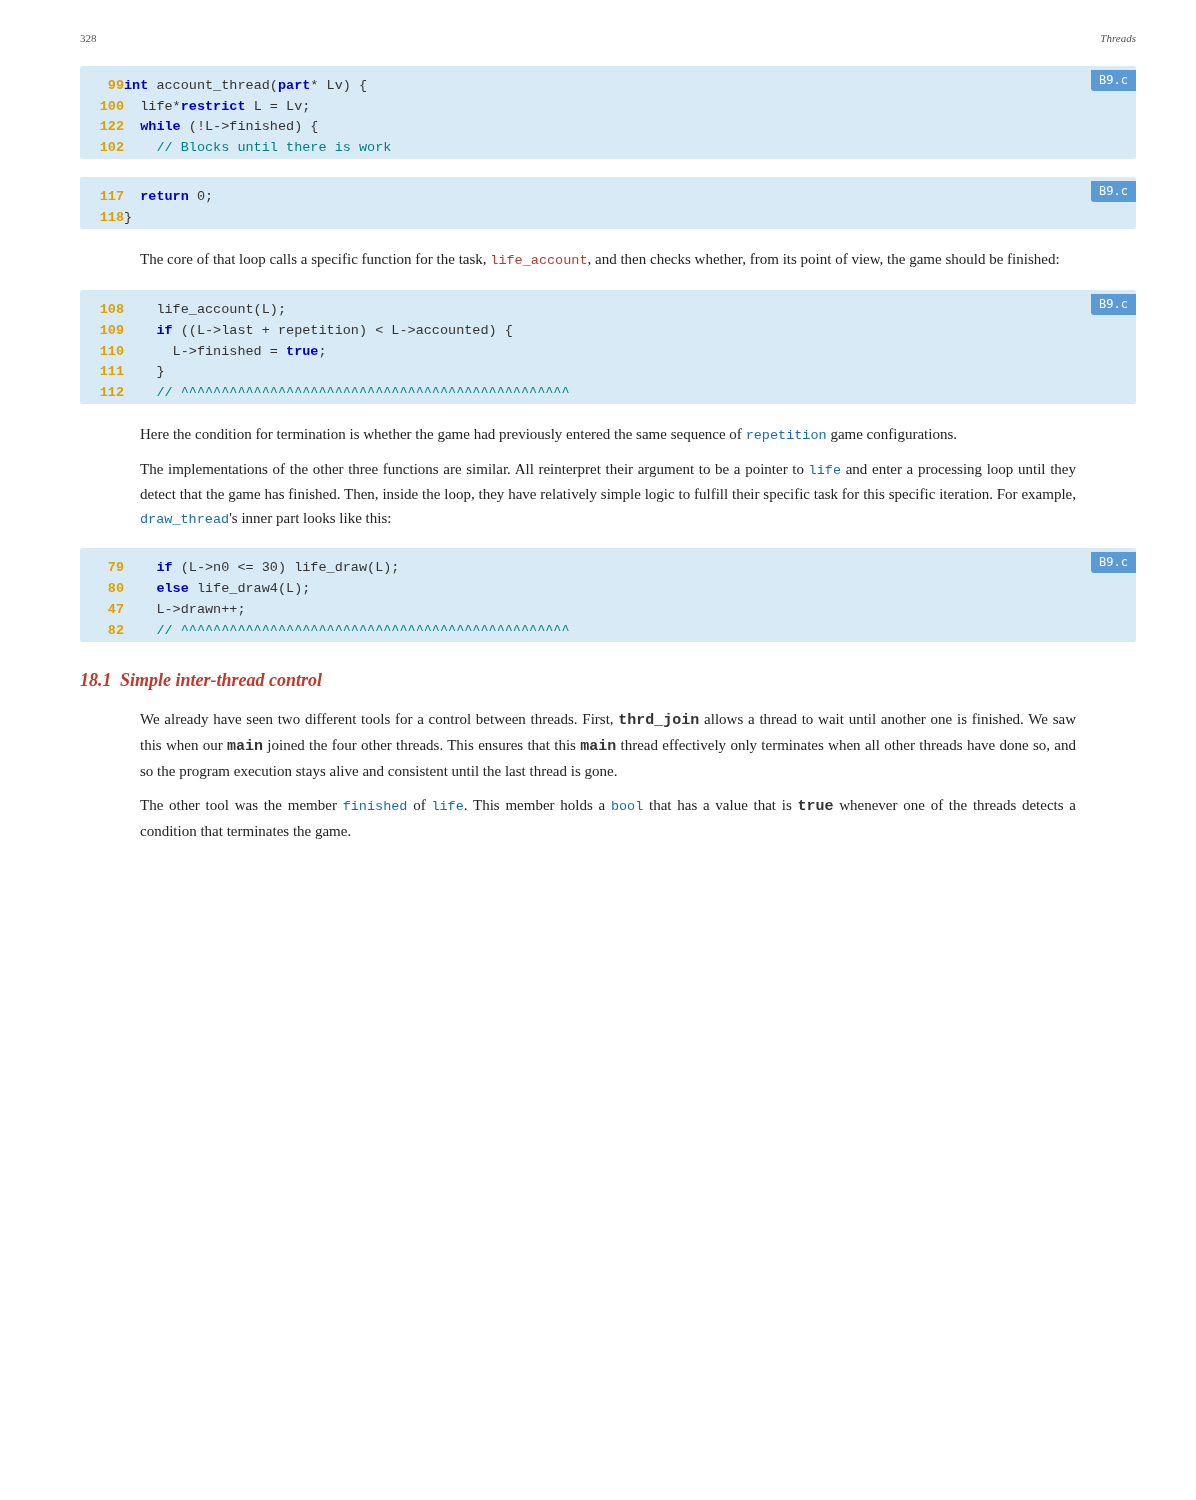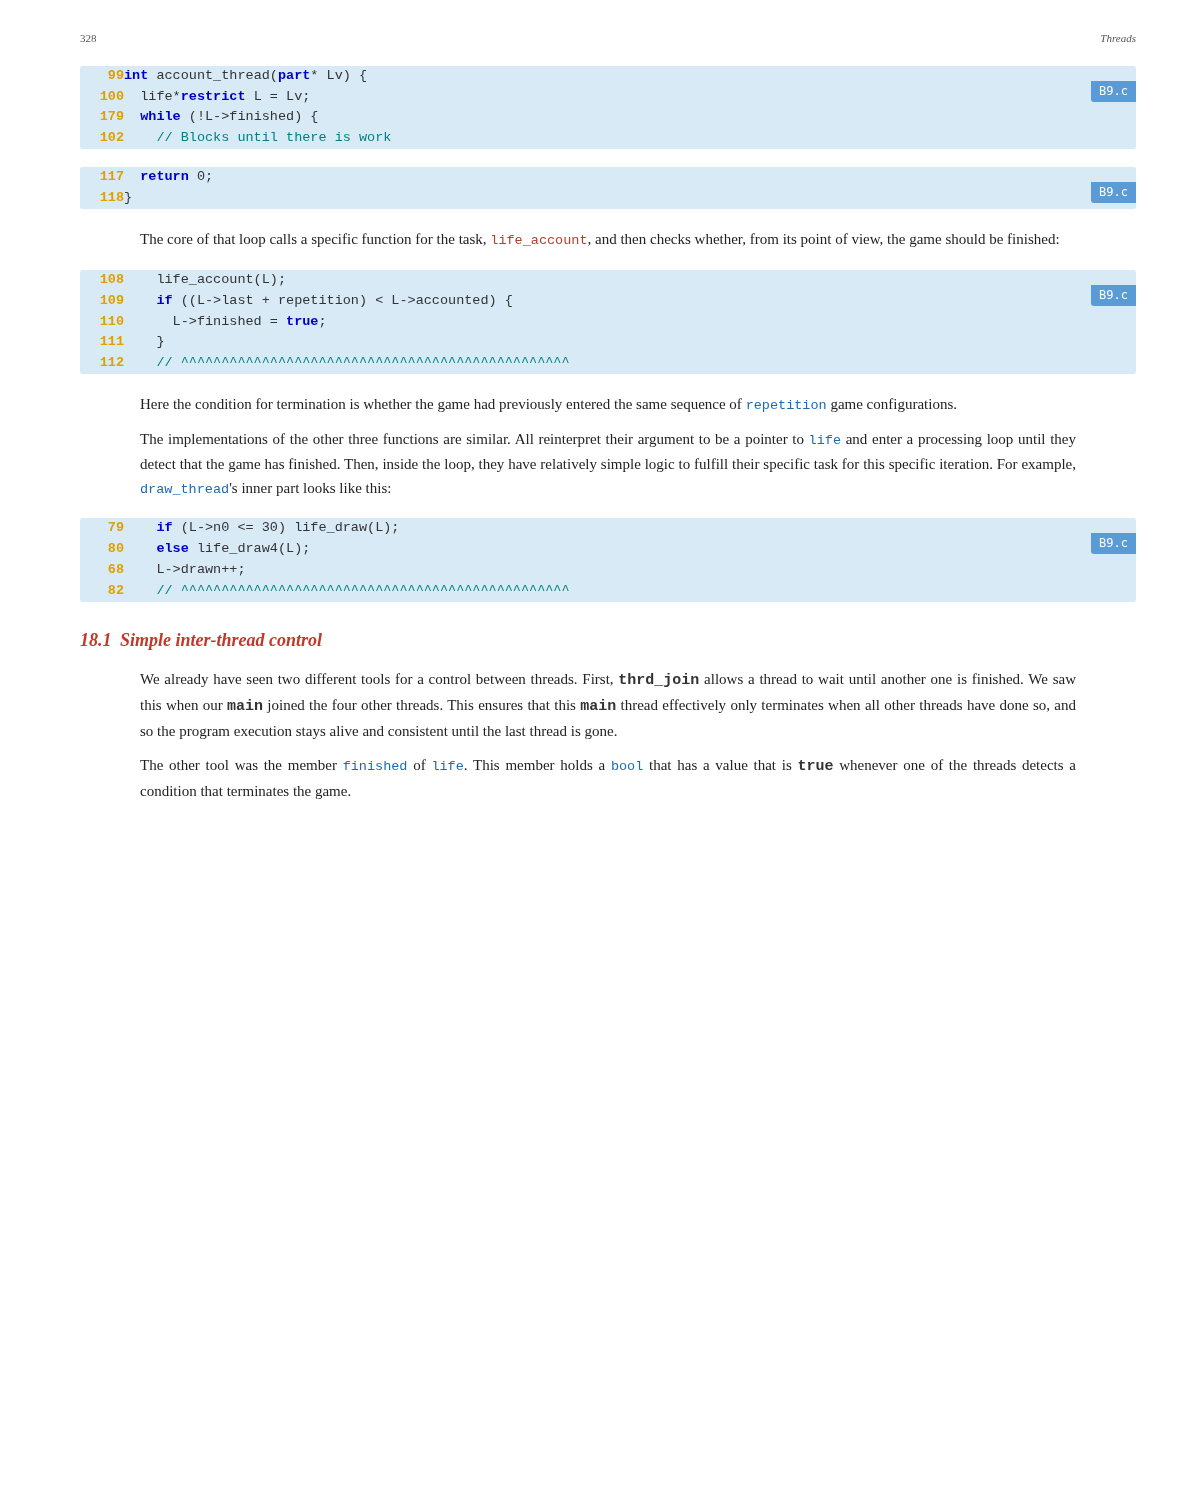--- a/index.html
+++ b/index.html
@@ -26,21 +26,21 @@
     .code-block {
       background: #d9eaf7;
       border-radius: 2px;
       margin: 18px 0 18px 0;
       position: relative;
       padding: 0;
       overflow: hidden;
     }
     .code-block-label {
       position: absolute;
-      top: 15px; right: 0;
+      top: 4px; right: 0;
       background: #5b9bd5;
       color: #fff;
       font-size: 12px;
       font-family: monospace;
       padding: 1px 8px;
       border-bottom-left-radius: 3px;
     }
     .code-table {
       width: 100%;
       border-collapse: collapse;
@@ -59,21 +59,21 @@
       color: #e0a000;
       font-weight: bold;
       user-select: none;
       white-space: nowrap;
     }
     .line-code-col {
       padding: 2px 12px 2px 0;
       white-space: pre;
       color: #333;
     }
-    .code-table tr:first-child td { }
+    .code-table tr:first-child td { padding-top: 10px; }
     .code-table tr:last-child td { padding-bottom: 0; }
     .kw-ctrl  { color: #0000cc; font-weight: bold; }
     .kw-true  { color: #0000cc; font-weight: bold; }
     .kw-ret   { color: #0000cc; font-weight: bold; }
     .kw-else  { color: #0000cc; font-weight: bold; }
     .kw-if    { color: #0000cc; font-weight: bold; }
     .kw-int   { color: #0000cc; font-weight: bold; }
     .kw-void  { color: #0000cc; font-weight: bold; }
     .restrict { color: #0000cc; font-weight: bold; }
     .comment  { color: #008080; }
@@ -129,21 +129,21 @@
     <tbody>
       <tr>
         <td class="line-num-col">99</td>
         <td class="line-code-col"><span class="kw-int">int</span> account_thread(<span class="kw-void">part</span>* Lv) {</td>
       </tr>
       <tr>
         <td class="line-num-col">100</td>
         <td class="line-code-col">  life*<span class="restrict">restrict</span> L = Lv;</td>
       </tr>
       <tr>
-        <td class="line-num-col">179</td>
+        <td class="line-num-col">122</td>
         <td class="line-code-col">  <span class="kw-ctrl">while</span> (!L-&gt;finished) {</td>
       </tr>
       <tr>
         <td class="line-num-col">102</td>
         <td class="line-code-col"><span class="comment">    // Blocks until there is work</span></td>
       </tr>
     </tbody>
   </table>
 </div>
 
@@ -212,21 +212,21 @@
     <tbody>
       <tr>
         <td class="line-num-col">79</td>
         <td class="line-code-col">    <span class="kw-if">if</span> (L-&gt;n0 &lt;= 30) life_draw(L);</td>
       </tr>
       <tr>
         <td class="line-num-col">80</td>
         <td class="line-code-col">    <span class="kw-else">else</span> life_draw4(L);</td>
       </tr>
       <tr>
-        <td class="line-num-col">68</td>
+        <td class="line-num-col">47</td>
         <td class="line-code-col">    L-&gt;drawn++;</td>
       </tr>
       <tr>
         <td class="line-num-col">82</td>
         <td class="line-code-col"><span class="comment">    // ^^^^^^^^^^^^^^^^^^^^^^^^^^^^^^^^^^^^^^^^^^^^^^^^</span></td>
       </tr>
     </tbody>
   </table>
 </div>
 

